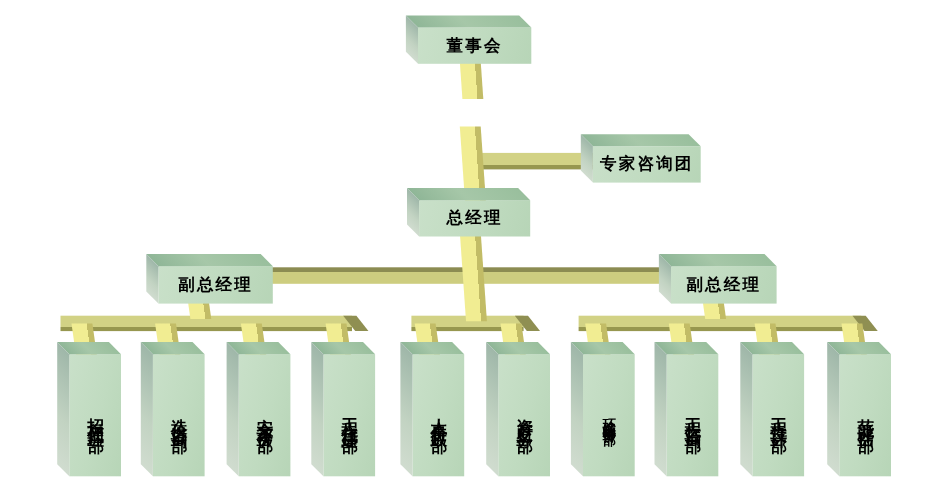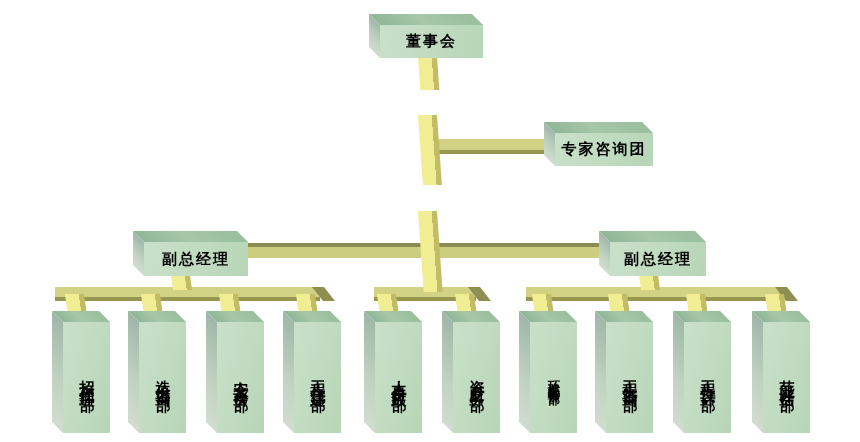--- a/index.html
+++ b/index.html
@@ -83,24 +83,27 @@
   <div class="ribbon" style="left:532px; top:294px; height:30px;"></div>
   <div class="ribbon" style="left:608px; top:294px; height:30px;"></div>
   <div class="ribbon" style="left:686px; top:294px; height:30px;"></div>
   <div class="ribbon" style="left:765px; top:294px; height:30px;"></div>
 
   <div class="node" style="left:380px; top:25px; width:103px; height:33px;">
     <span class="lbl">董事会</span>
   </div>
 
 
-  <div class="node" style="left:555px; top:133px; width:98px; height:33px;">
+  <div class="node" style="left:539px; top:133px; width:98px; height:33px;">
     <span class="lbl">专家咨询团</span>
   </div>
 
+  <div class="node" style="left:381px; top:182px; width:101px; height:33px;">
+    <span class="lbl">总经理</span>
+  </div>
 
   <div class="node" style="left:144px; top:242px; width:104px; height:34px;">
     <span class="lbl">副总经理</span>
   </div>
 
   <div class="node" style="left:610px; top:242px; width:96px; height:34px;">
     <span class="lbl">副总经理</span>
   </div>
 
   <div class="node dept" style="left:63px;">

